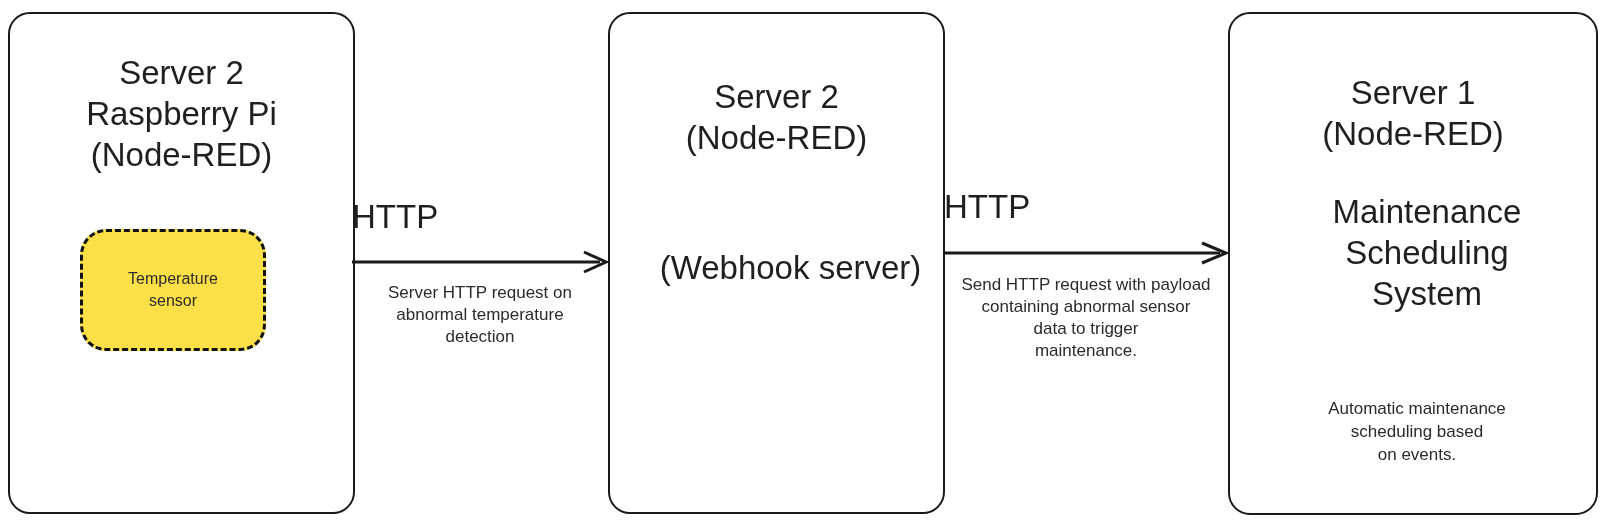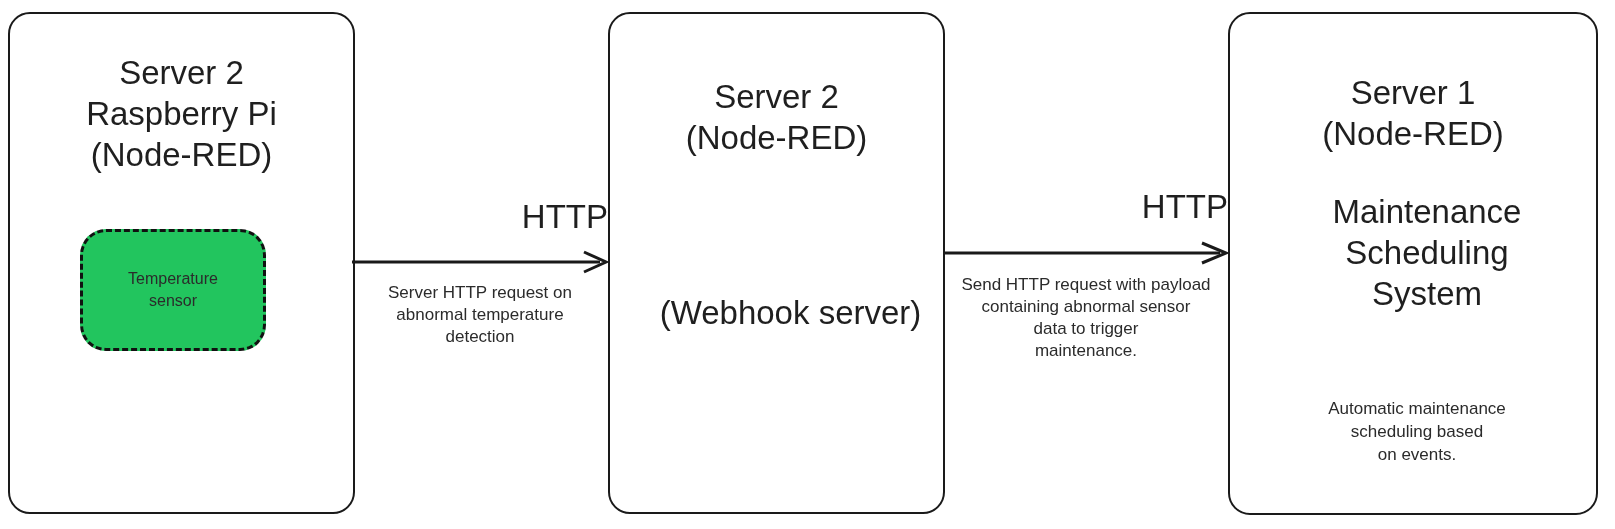--- a/index.html
+++ b/index.html
@@ -72,21 +72,21 @@
   #box-server2-pi .node-title {
     top: 38px;
   }
 
   
   .inner-dashed {
     position: absolute;
     box-sizing: border-box;
     border: 3px dashed #111111;
     border-radius: 26px;
-    background: #22c55e;
+    background: #fde047;
   }
   #sensor-box {
     left: 70px;
     top: 215px;
     width: 186px;
     height: 122px;
   }
   .inner-dashed-label {
     position: absolute;
     left: 0;
@@ -105,21 +105,20 @@
     left: 608px;
     top: 12px;
     width: 337px;
     height: 502px;
   }
   #box-server2-webhook .node-title {
     top: 62px;
   }
   #box-server2-webhook .node-sub {
     top: 233px;
-    margin-top: 45px;
   }
 
   
   #box-server3 {
     left: 1228px;
     top: 12px;
     width: 370px;
     height: 503px;
   }
   #box-server3 .node-title {
@@ -135,21 +134,21 @@
   
   .edge {
     position: absolute;
   }
   .edge svg {
     display: block;
     overflow: visible;
   }
   .edge-label-top {
     position: absolute;
-    text-align: right;
+    text-align: left;
     font-size: 33px;
     line-height: 38px;
     color: #1f1f1f;
     white-space: nowrap;
   }
   .edge-label-bottom {
     position: absolute;
     text-align: center;
     font-size: 17px;
     line-height: 22px;

